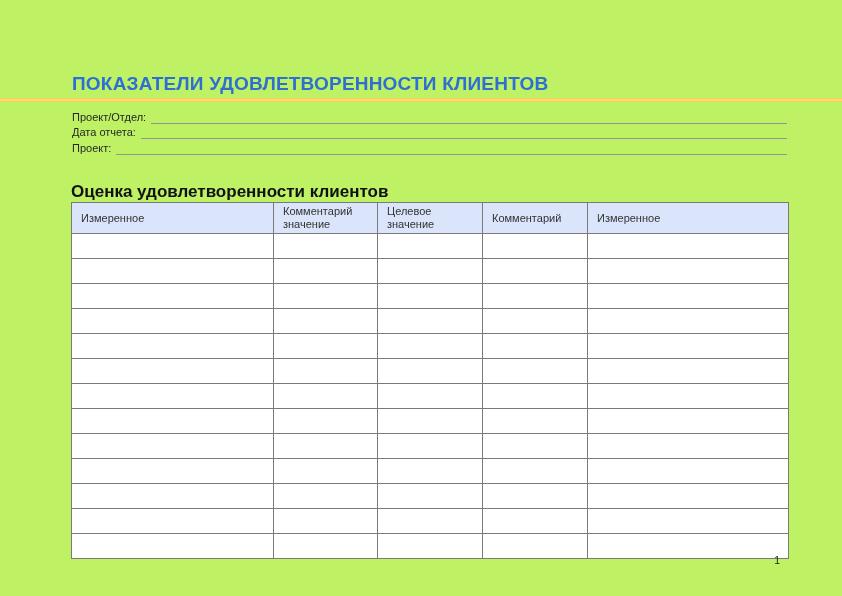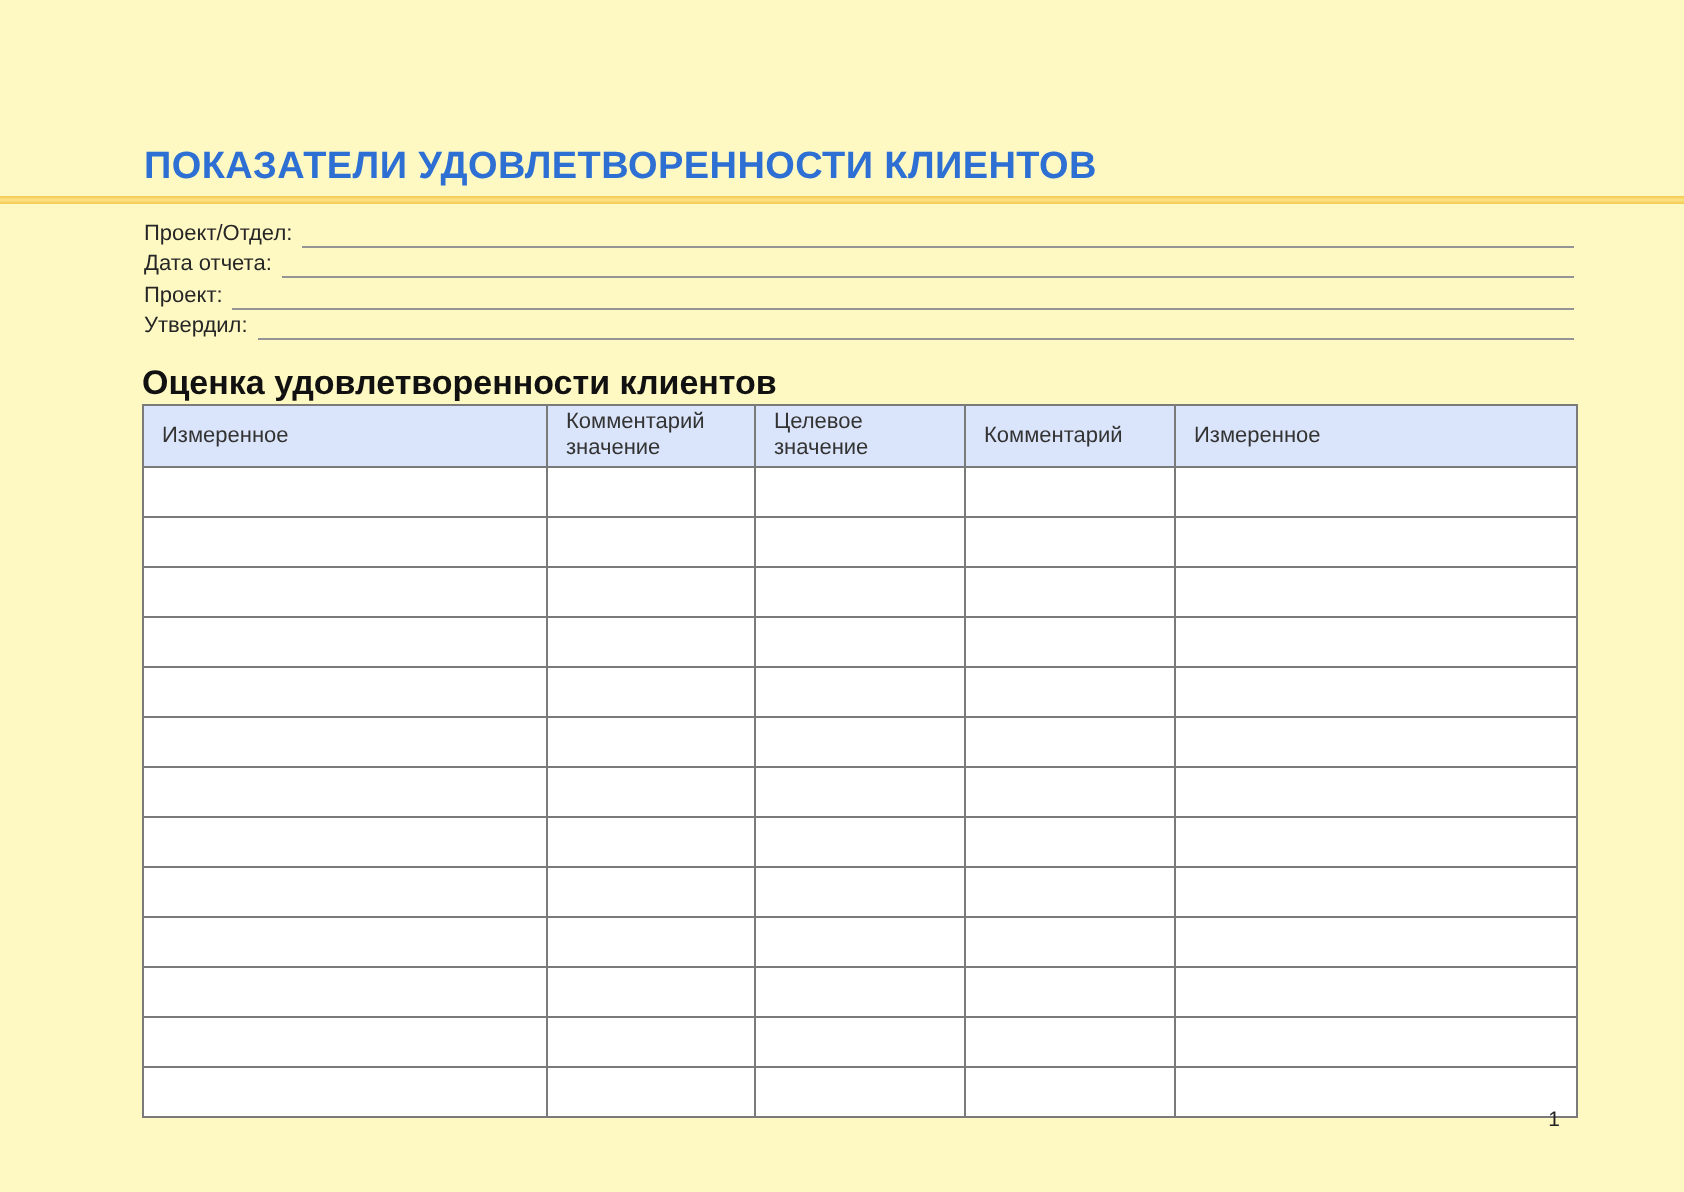--- a/index.html
+++ b/index.html
@@ -7,21 +7,21 @@
     width: 842px; height: 596px;
     background: #ffffff;
     font-family: "Liberation Sans", sans-serif;
     color: #222;
     overflow: hidden;
     position: relative;
   }
   .page {
     position: relative;
     width: 842px; height: 596px;
-    background: #fef9c3;
+    background: #bef264;
   }
   .doc-title {
     position: absolute;
     left: 72px; top: 73px;
     font-size: 19px;
     font-weight: 700;
     letter-spacing: 0.2px;
     color: #2E6FD4;
     white-space: nowrap;
   }
@@ -112,24 +112,20 @@
     <div class="form-row">
       <span class="label">Проект/Отдел:</span>
       <span class="line"></span>
     </div>
     <div class="form-row">
       <span class="label">Дата отчета:</span>
       <span class="line"></span>
     </div>
     <div class="form-row">
       <span class="label">Проект:</span>
-      <span class="line"></span>
-    </div>
-    <div class="form-row">
-      <span class="label">Утвердил:</span>
       <span class="line"></span>
     </div>
   </div>
 
   <div class="section-title">Оценка удовлетворенности клиентов</div>
 
   <table class="indicator-table">
     <colgroup>
       <col style="width:202px">
       <col style="width:104px">

